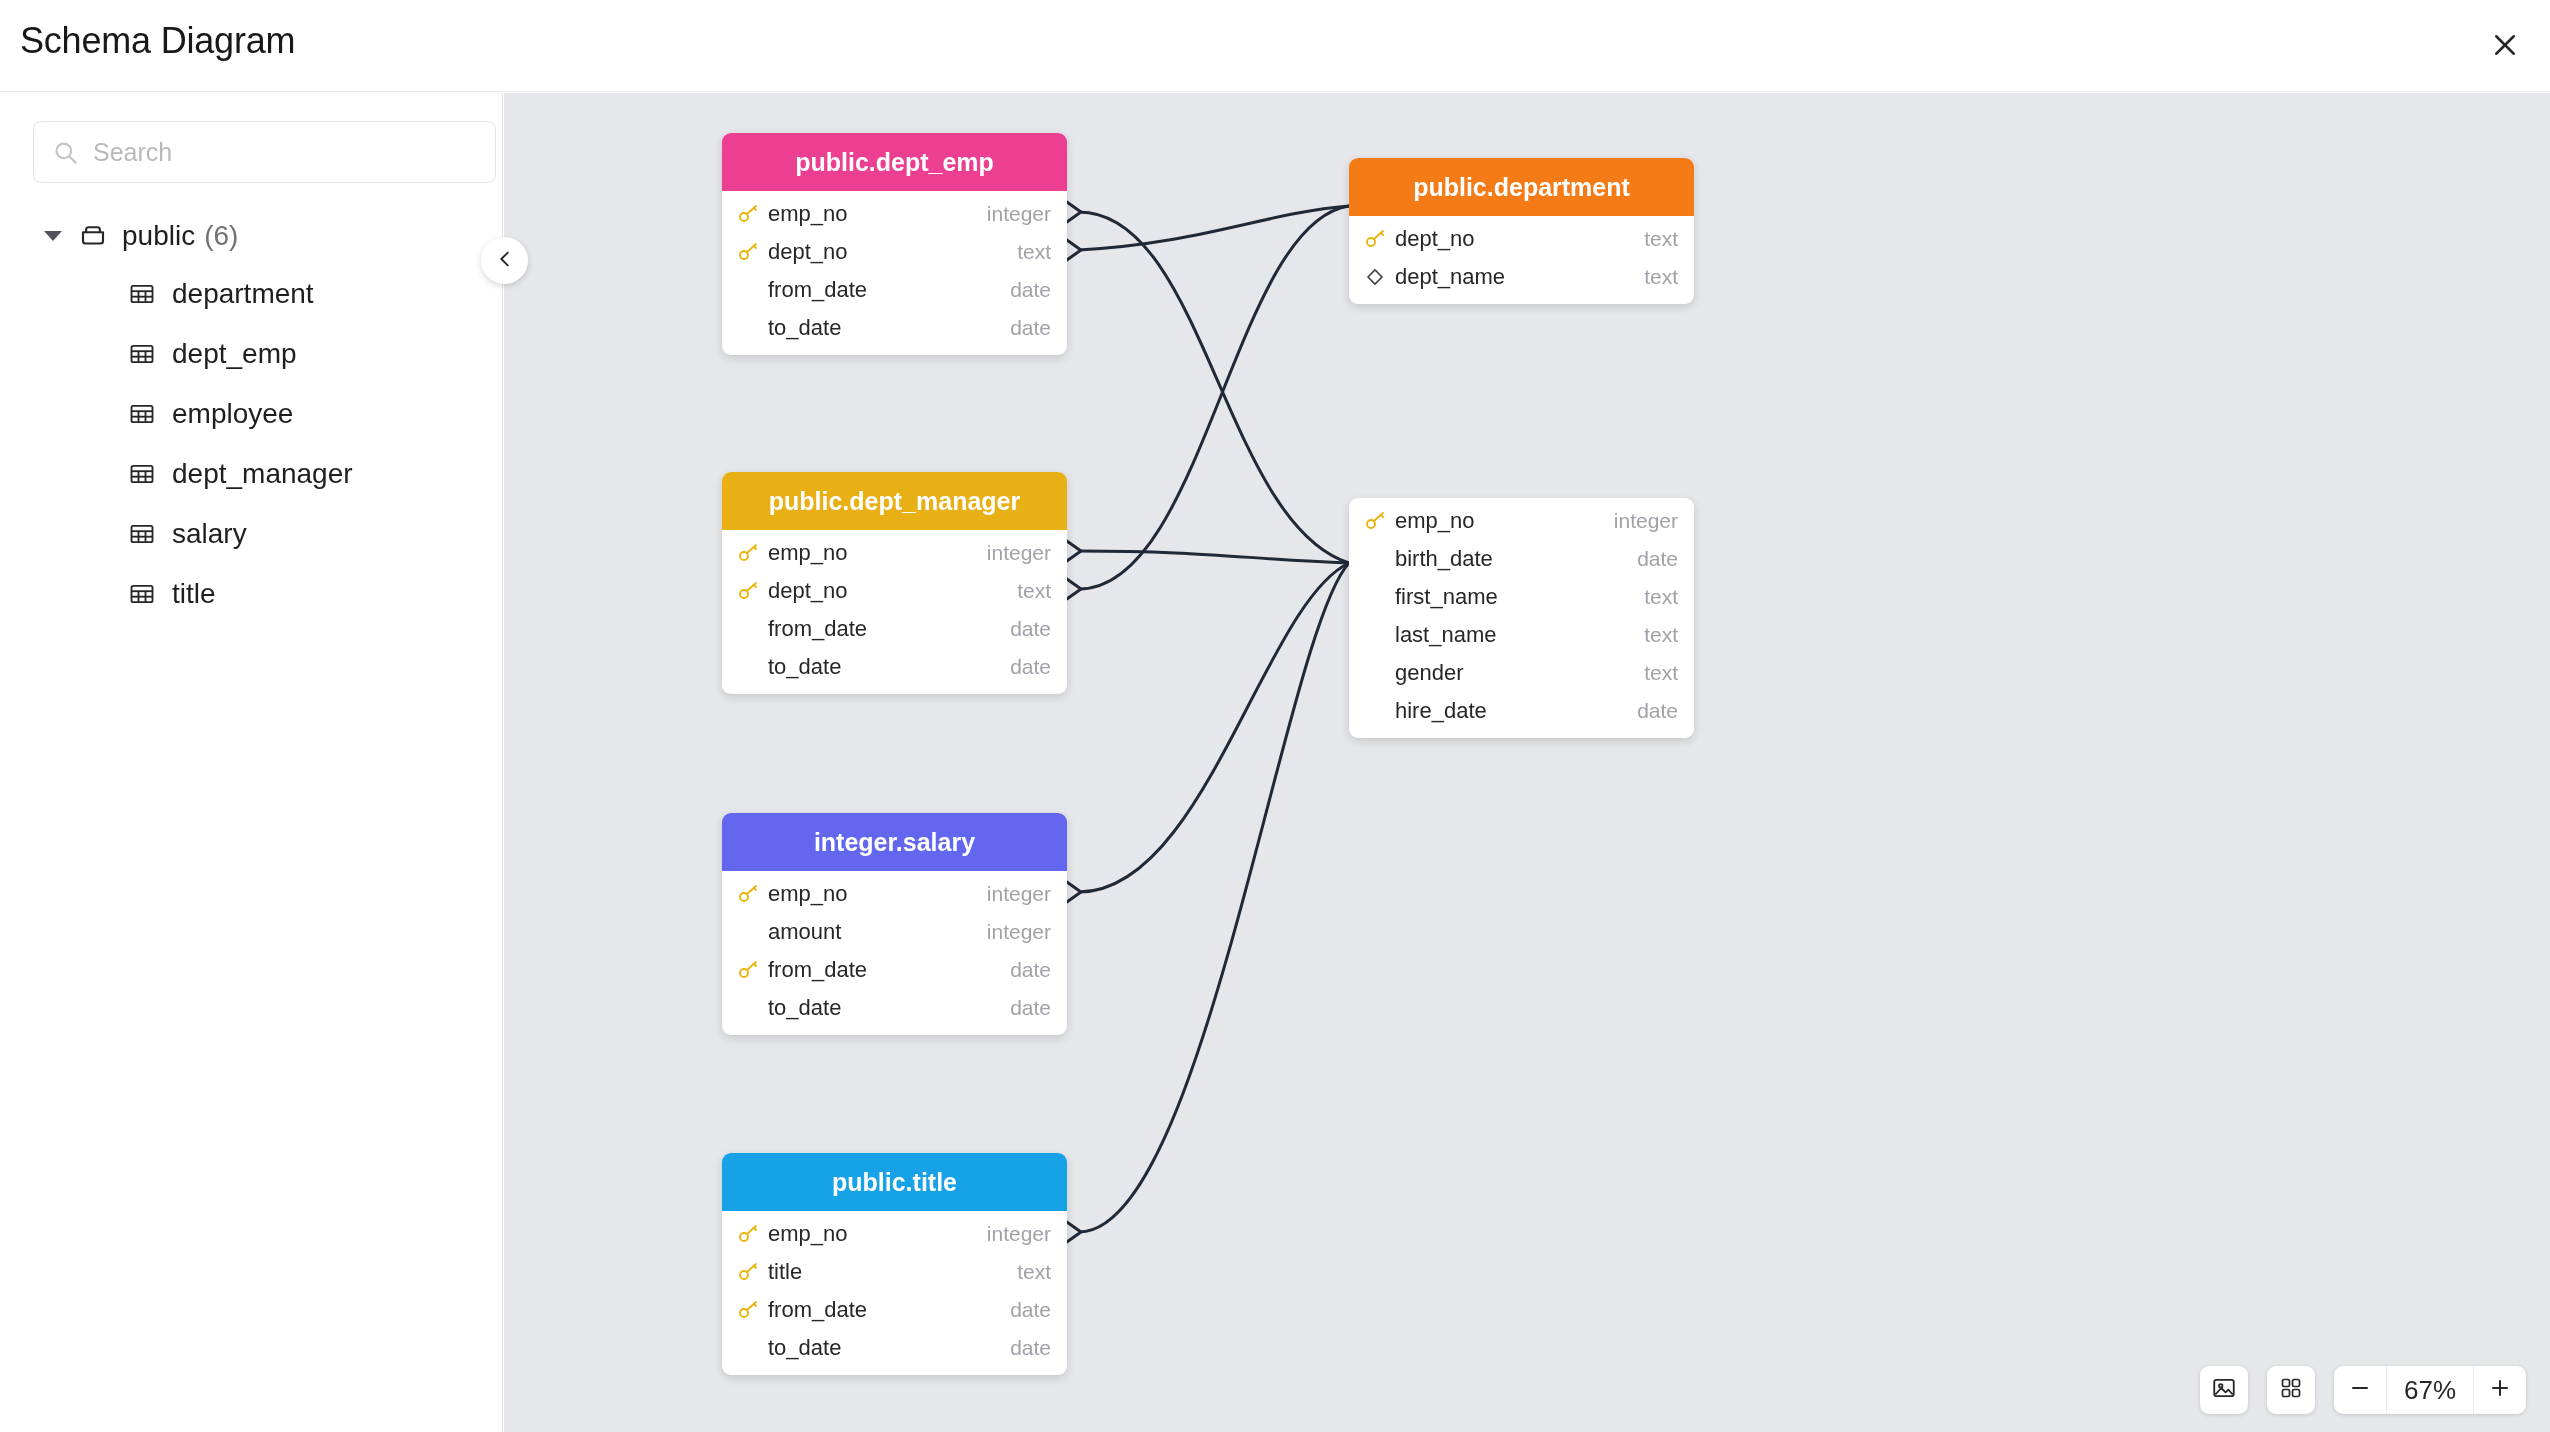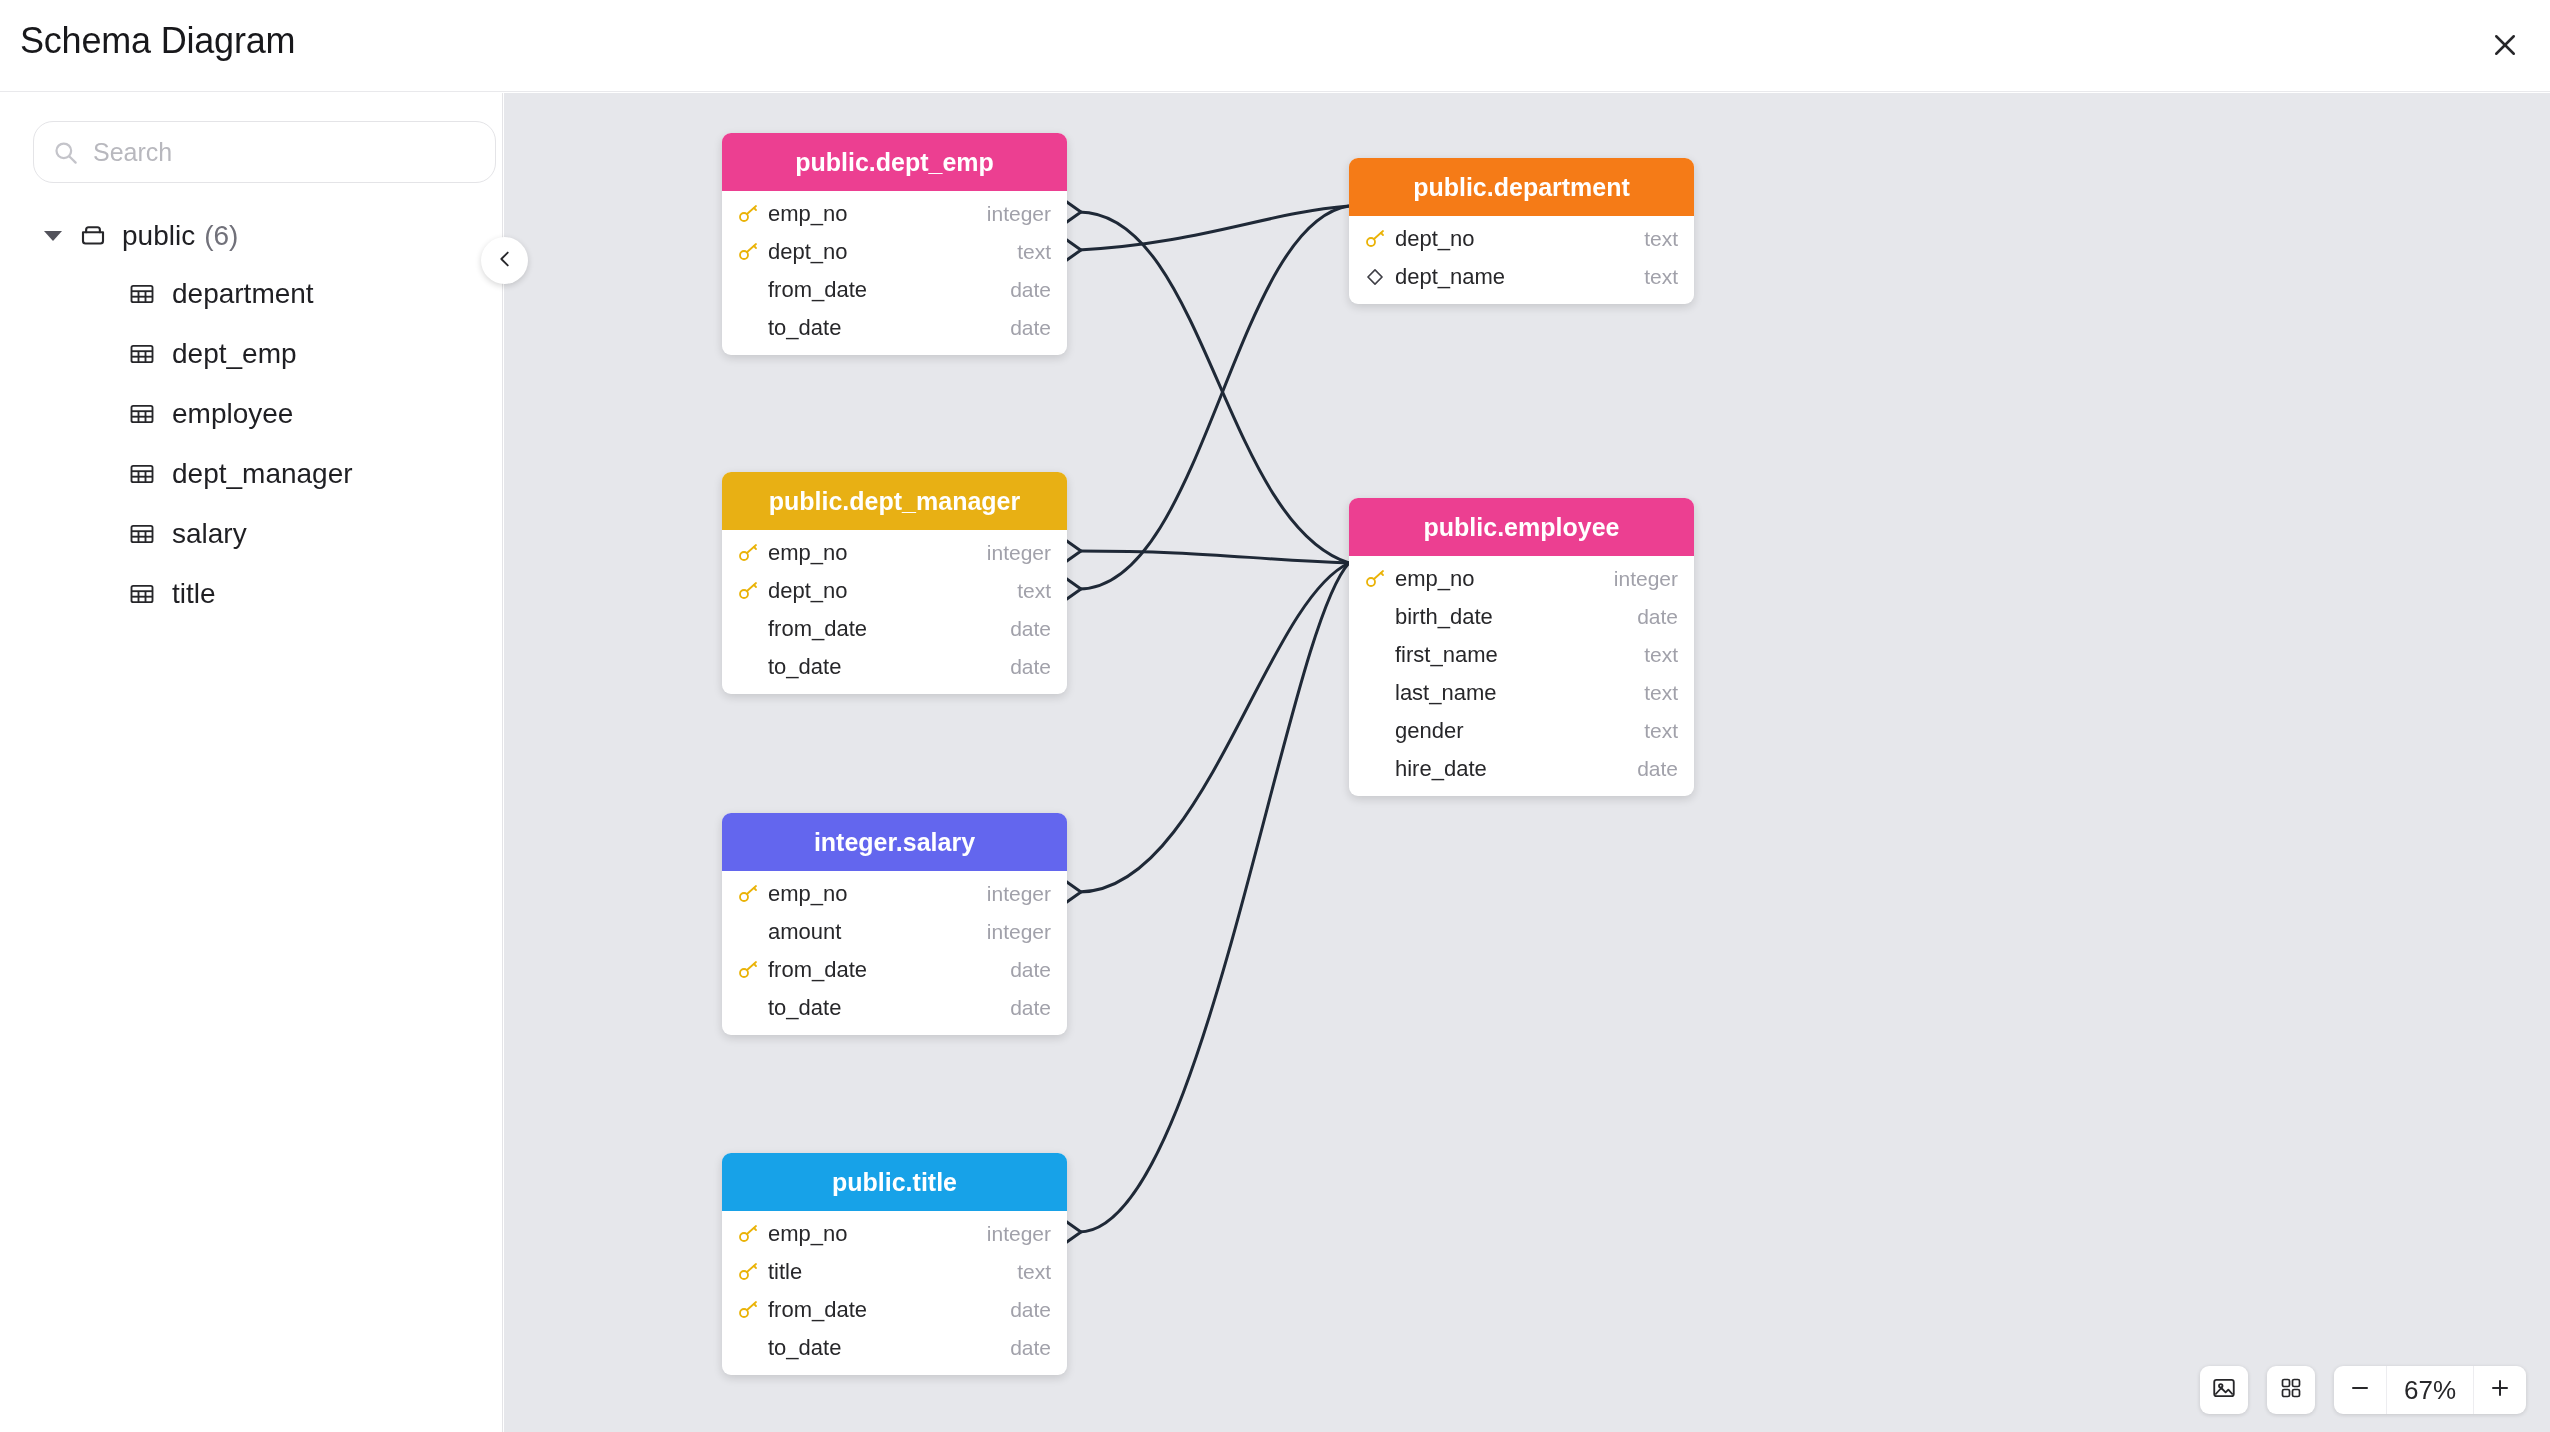--- a/index.html
+++ b/index.html
@@ -27,21 +27,21 @@
   }
   .close-btn svg { display: block; }
 
   
   .sidebar {
     position: absolute; left: 0; top: 93px; width: 503px; height: 1339px;
     background: #ffffff; border-right: 1px solid #e4e4e7;
   }
   .search-wrap {
     position: absolute; left: 33px; top: 28px; width: 463px; height: 62px;
-    border: 1px solid #e4e4e7; border-radius: 20px; background: #fff;
+    border: 1px solid #e4e4e7; border-radius: 8px; background: #fff;
     display: flex; align-items: center; padding: 0 18px; cursor: text;
   }
   .search-icon { width: 27px; height: 27px; margin-right: 14px; flex: 0 0 auto; }
   .search-input {
     border: none; outline: none; background: transparent;
     font-family: "Liberation Sans", sans-serif; font-size: 25px; color: #3f3f46;
     width: 100%;
   }
   .search-input::placeholder { color: #b8b8be; }
 
@@ -388,23 +388,20 @@
         </div>
         <div class="col-row">
           <span class="col-icon blank"></span>
           <span class="col-name">to_date</span>
           <span class="col-type">date</span>
         </div>
       </div>
     </div>
 
     <div class="node" style="left:845px; top:405px; width:345px;">
-      <div class="node-header" style="background:#ec3f91;">
-        <span>public.employee</span>
-      </div>
       <div class="node-body">
         <div class="col-row">
           <span class="col-icon">
             <svg width="24" height="24" viewBox="0 0 24 24" fill="none" stroke="#eab308" stroke-width="1.8" stroke-linecap="round">
                 <circle cx="8" cy="15" r="4"></circle>
                 <line x1="11" y1="12" x2="20" y2="4"></line>
                 <line x1="18" y1="6" x2="20" y2="8"></line>
               </svg>
           </span>
           <span class="col-name">emp_no</span>

